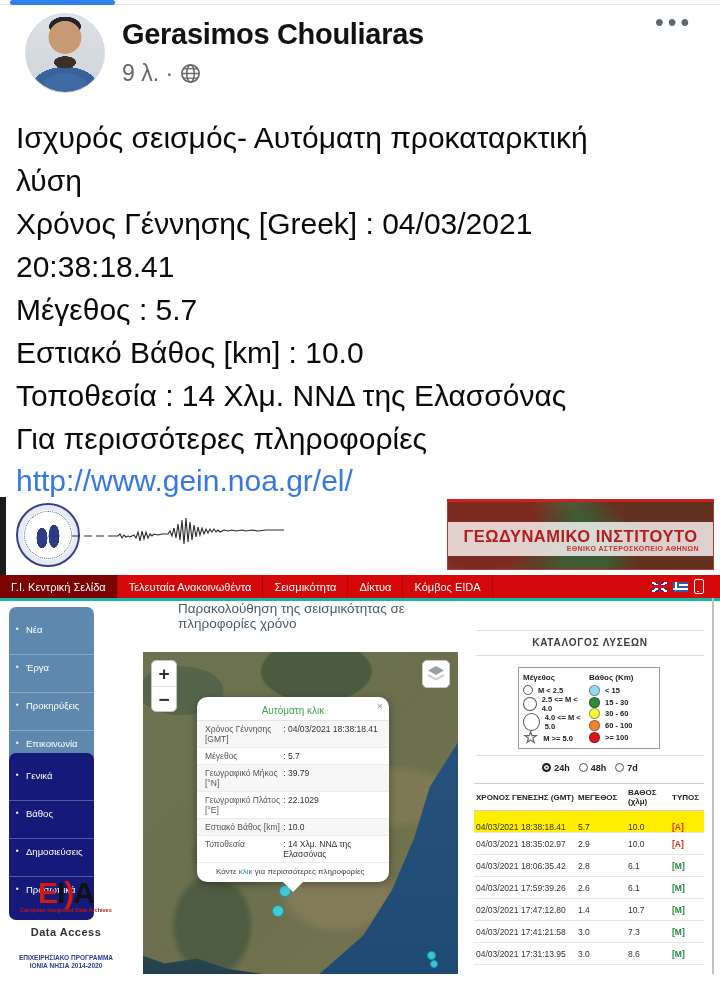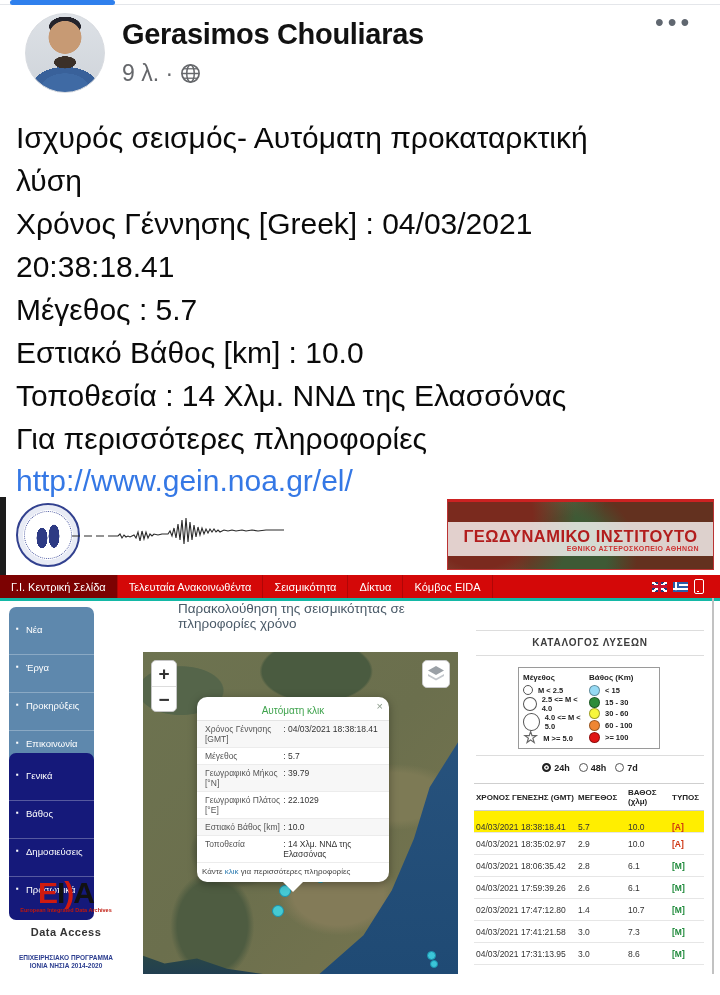--- a/index.html
+++ b/index.html
@@ -103,21 +103,21 @@
   .qstar{position:absolute;font-size:36px;line-height:36px;color:#2fd7e6;text-shadow:0 0 2px #0e7d95;}
 
   .popup{position:absolute;left:54px;top:45px;width:192px;background:#fff;border-radius:10px;box-shadow:0 2px 8px rgba(0,0,0,.35);padding:5px 0 4px;}
   .popup::after{content:"";position:absolute;left:50%;bottom:-10px;margin-left:-10px;border:10px solid transparent;border-top-color:#fff;border-bottom:none;}
   .popup-close{position:absolute;right:6px;top:3px;font-size:11px;color:#8a9a8a;}
   .popup-title{text-align:center;color:#3fa34d;font-size:10px;padding:3px 0 4px;border-bottom:1px solid #e4e4e4;}
   .popup-row{display:flex;border-bottom:1px solid #ececec;padding:3px 8px;}
   .popup-row:nth-child(odd){background:#f7f7f7;}
   .popup-label{width:80px;font-size:8.5px;color:#555;line-height:10px;}
   .popup-value{width:100px;font-size:8.5px;color:#333;line-height:10px;}
-  .popup-footer{font-size:8px;color:#444;padding:4px 5px 2px;}
+  .popup-footer{font-size:8px;color:#444;padding:4px 19px 2px;}
   .popup-footer .lnk{color:#2a7ab0;}
 
   
   .panel-hr{position:absolute;background:#ddd;height:1px;}
   .panel-title{position:absolute;left:474px;top:140px;width:232px;text-align:center;font-size:10px;font-weight:bold;color:#3c3c3c;letter-spacing:.8px;}
   .legend-box{position:absolute;left:518px;top:170px;width:142px;height:82px;border:1px solid #9a9a9a;background:#fff;display:flex;padding:5px 4px;box-sizing:border-box;}
   .leg-col{flex:1;display:flex;flex-direction:column;}
   .leg-title{font-size:8px;font-weight:bold;color:#222;margin-bottom:3px;}
   .leg-item{display:flex;align-items:center;gap:5px;font-size:7.5px;font-weight:bold;color:#222;flex:1;}
   .mag-sm i,.mag-md i,.mag-lg i{border:1px solid #555;border-radius:50%;background:#fff;display:inline-block;}

